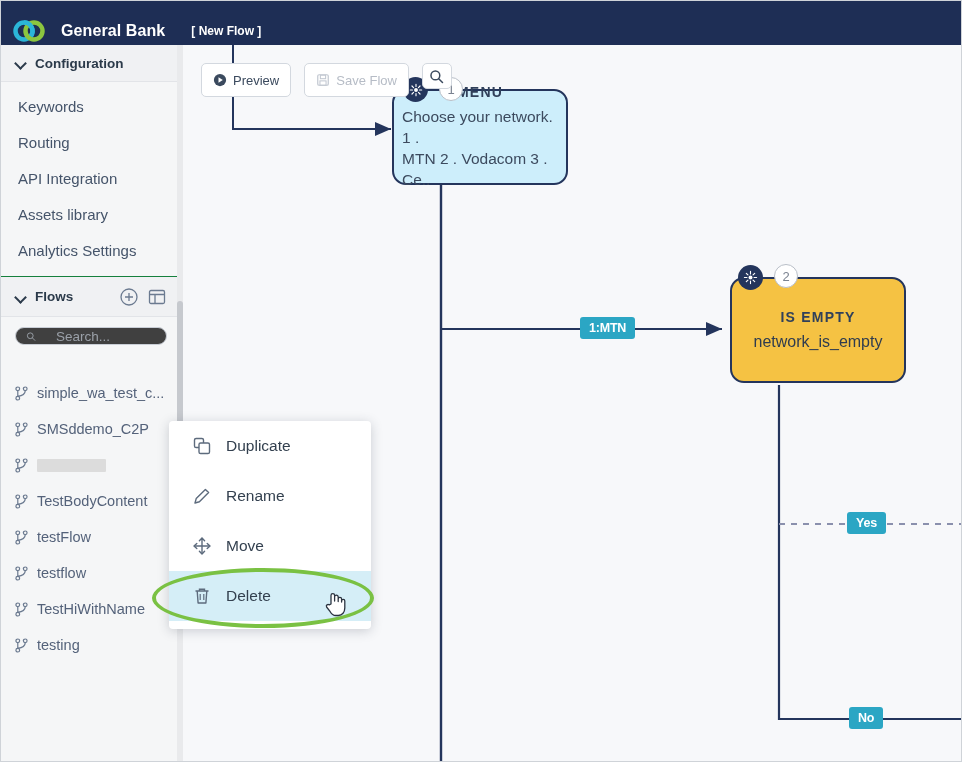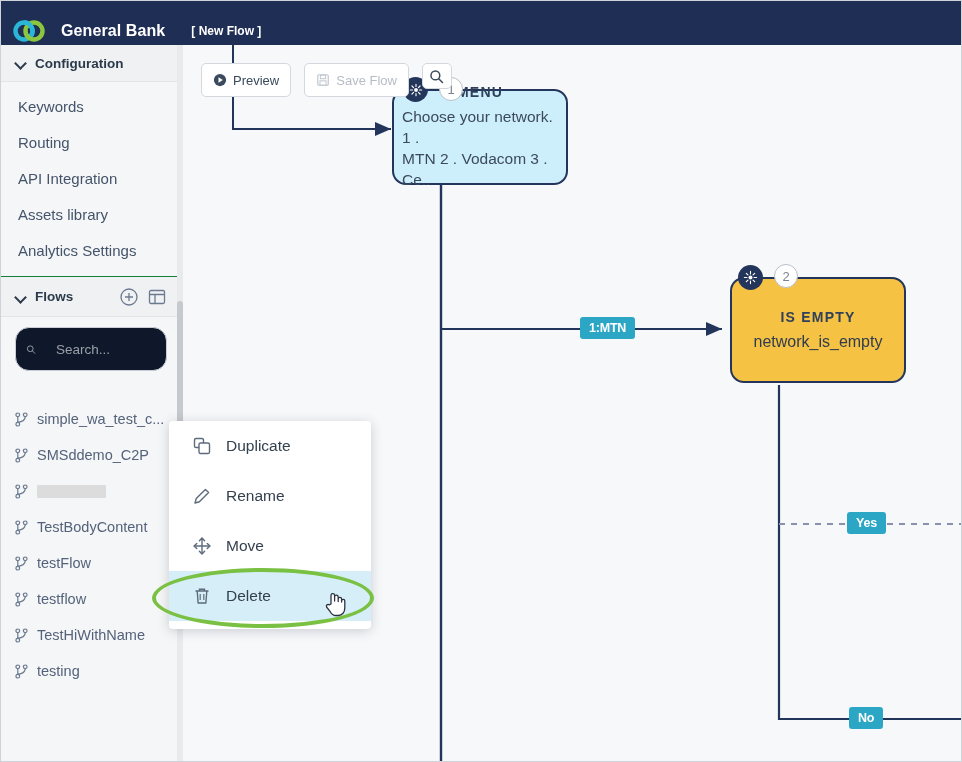--- a/index.html
+++ b/index.html
@@ -45,21 +45,21 @@
   .flows-head {
     height:40px; display:flex; align-items:center; gap:8px;
     padding:0 14px; font-size:13.5px; font-weight:bold; color:#2b3a4a;
     background:#f0f1f3; border-bottom:1px solid #e2e4e8;
   }
   .flows-head .spacer { flex:1; }
   .hicon { width:20px; height:20px; color:#6b7a90; cursor:pointer; display:block;}
 
   .searchrow { padding:10px 14px 8px 14px; }
   .searchbox {
-    height:44px; border:1px solid #c9ced6; border-radius:14px; background:#0f172a;
+    height:18px; border:1px solid #c9ced6; border-radius:14px; background:#404040;
     display:flex; align-items:center; padding:0 10px; gap:20px;
   }
   .searchbox input {
     border:0; outline:0; font-size:13.5px; color:#8a8f98; width:100%;
     font-family:"Liberation Sans", sans-serif; background:transparent;
   }
   .searchbox input::placeholder { color:#9aa0a8; }
 
   .flowlist { padding-top:22px; }
   .flow-item {

